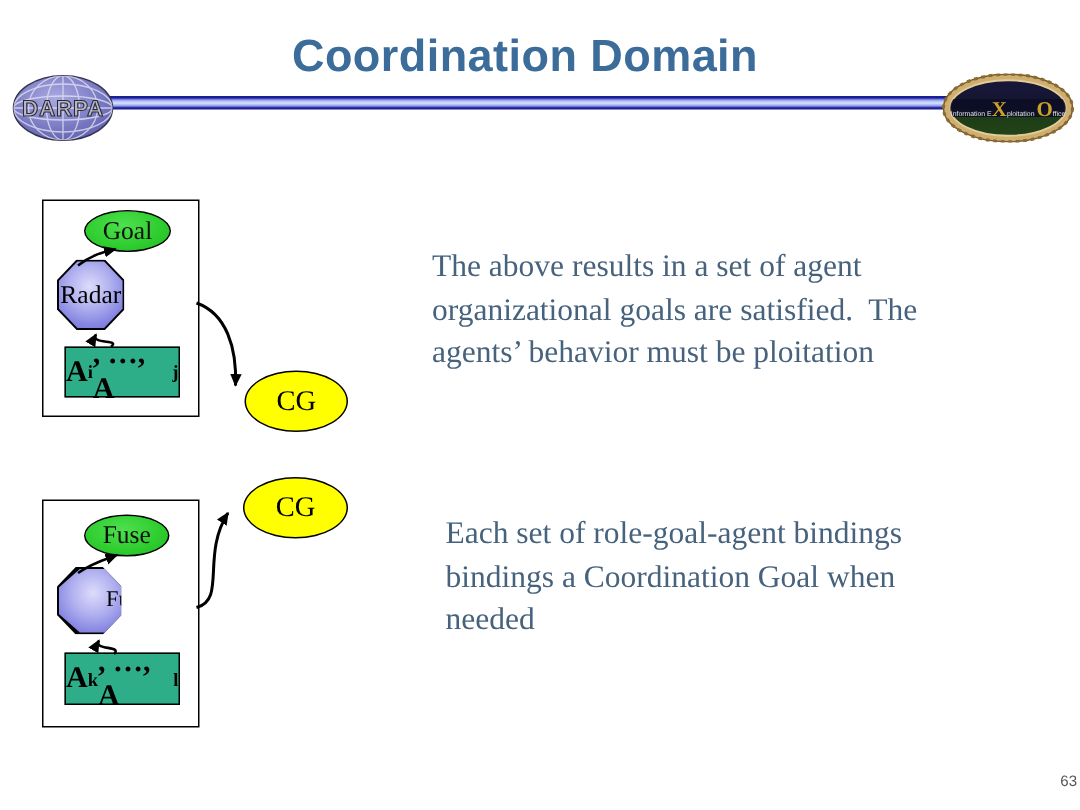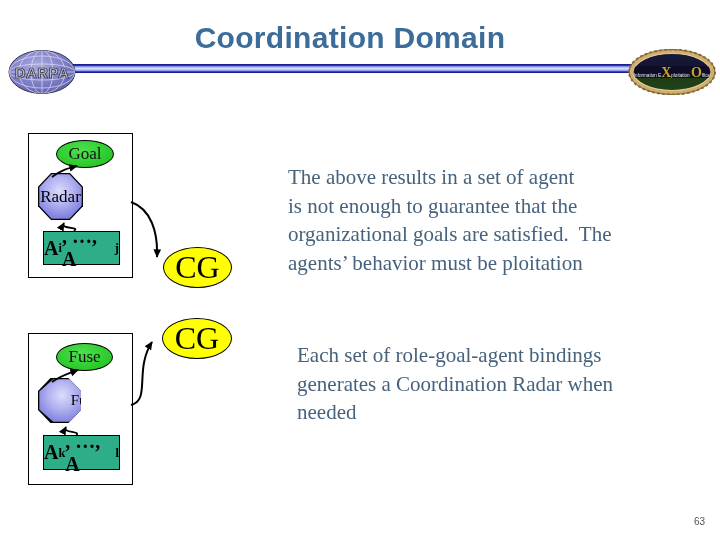--- a/index.html
+++ b/index.html
@@ -49,32 +49,32 @@
     font-size:17px; color:#000;
   }
   .agents-rect {
     background:#2eae88; border:1.2px solid #000;
     font-size:20px; font-weight:bold; color:#000;
   }
   .agents-rect sub { font-size:0.62em; line-height:0; }
   .cg-ellipse {
     position:absolute; background:#ffff00; border:1.4px solid #000;
     border-radius:50%; display:flex; align-items:center; justify-content:center;
-    font-size:32px; color:#000; z-index:2;
+    font-size:19px; color:#000; z-index:2;
   }
   .arrows { position:absolute; left:0; top:0; z-index:3; pointer-events:none; }
 
   
   .para {
     position:absolute; color:#46627d; font-size:21px; line-height:28.5px;
   }
   .para .ln { white-space:pre; }
 
   .page-number {
-    position:absolute; right:15px; top:516px;
+    position:absolute; right:2px; top:516px;
     font-family:"Liberation Sans", sans-serif; font-size:10px; color:#555;
   }
 </style>
 </head>
 <body>
 
 <div class="slide-title">Coordination Domain</div>
 
 <div class="title-bar"></div>
 
@@ -165,24 +165,23 @@
   <path d="M 52 177 C 61 170, 69 168, 77 166" fill="none" stroke="#000" stroke-width="1.7" marker-end="url(#ah)"></path>
   <path d="M 74 231 C 81 226, 60 230, 64 223" fill="none" stroke="#000" stroke-width="1.7" marker-end="url(#ah)"></path>
   <path d="M 52 382 C 62 375, 70 373, 78 370" fill="none" stroke="#000" stroke-width="1.7" marker-end="url(#ah)"></path>
   <path d="M 76 436 C 82 430, 62 434, 66 427" fill="none" stroke="#000" stroke-width="1.7" marker-end="url(#ah)"></path>
   <path d="M 131 202 C 151 209, 158 232, 157 257" fill="none" stroke="#000" stroke-width="2" marker-end="url(#ah)"></path>
   <path d="M 131 405 C 151 400, 134 370, 152 342" fill="none" stroke="#000" stroke-width="2" marker-end="url(#ah)"></path>
 </svg>
 
 <div class="para" style="left:288px; top:163px;">
   <div class="ln">The above results in a set of agent</div>
-  <div class="ln">is not enough to guarantee that the</div>
   <div class="ln">organizational goals are satisfied.  The</div>
   <div class="ln">agents’ behavior must be ploitation</div>
 </div>
 
 <div class="para" style="left:297px; top:341px;">
   <div class="ln">Each set of role-goal-agent bindings</div>
-  <div class="ln">generates a Coordination Radar when</div>
+  <div class="ln">bindings a Coordination Goal when</div>
   <div class="ln">needed</div>
 </div>
 
 <div class="page-number">63</div>
 
 </body></html>

